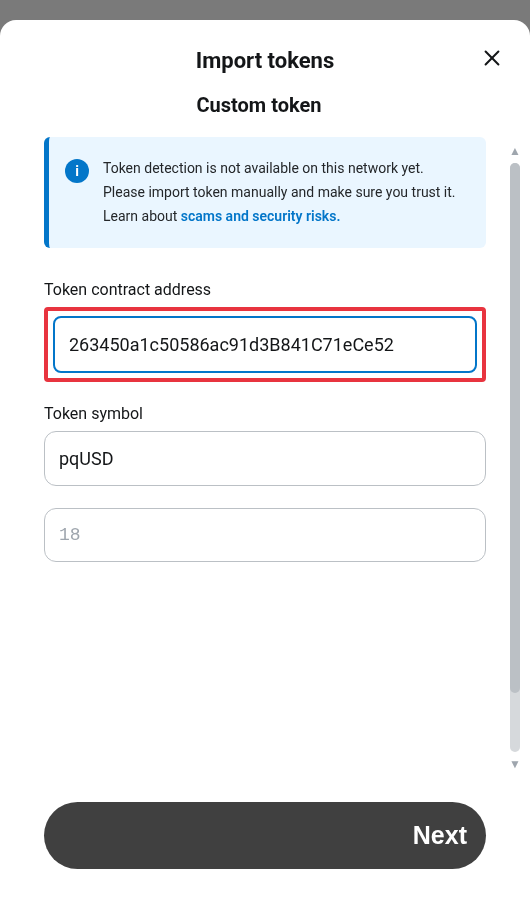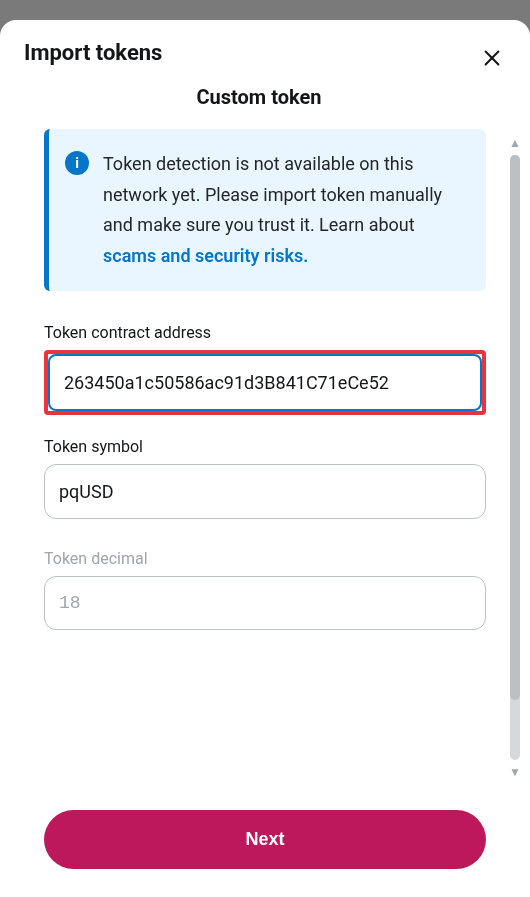--- a/index.html
+++ b/index.html
@@ -27,22 +27,22 @@
       bottom: 0;
       background: #fff;
       border-radius: 16px 16px 0 0;
       display: flex;
       flex-direction: column;
       overflow: hidden;
     }
     .modal-header {
       display: flex;
       align-items: center;
-      justify-content: flex-start;
-      padding: 20px 24px 12px 24px;
+      justify-content: center;
+      padding: 28px 24px 12px 24px;
       position: relative;
     }
     .modal-title {
       font-size: 22px;
       font-weight: 700;
       color: #141618;
     }
     .close-btn {
       position: absolute;
       right: 24px;
@@ -121,30 +121,30 @@
       border-radius: 50%;
       display: flex;
       align-items: center;
       justify-content: center;
       color: #fff;
       font-weight: 700;
       font-size: 14px;
       margin-top: 2px;
     }
     .info-text {
-      font-size: 18px;
+      font-size: 14px;
       line-height: 1.7;
       color: #24272a;
     }
     .info-link {
       color: #0376c9;
       font-weight: 600;
       text-decoration: none;
     }
-    .field-group { margin-bottom: 30px; }
+    .field-group { margin-bottom: 22px; }
     .field-label {
       font-size: 16px;
       color: #141618;
       margin-bottom: 8px;
       display: block;
     }
     .field-label.muted { color: #9fa6ae; }
     .text-input {
       width: 100%;
       font-size: 18px;
@@ -152,39 +152,41 @@
       border: 1px solid #bbc0c5;
       border-radius: 12px;
       color: #141618;
       background: #fff;
       font-family: inherit;
     }
     .text-input.muted { color: #9fa6ae; font-family: Liberation Mono, monospace; }
     .highlight-wrap {
       border: 4px solid #e8343f;
       border-radius: 4px;
+      padding: 5px;
       margin-bottom: 22px;
     }
     .highlight-wrap .text-input {
       border: 2px solid #0376c9;
       border-radius: 8px;
     }
     .footer {
       padding: 24px 44px 28px 44px;
     }
     .primary-btn {
       width: 100%;
-      background: #be185d;
+      background: #404040;
       color: #fff;
-      font-size: 18px;
+      font-size: 25px;
       font-weight: 600;
       border: none;
       border-radius: 999px;
       padding: 19px;
       cursor: pointer;
+      text-align: right;
     }
   </style>
 </head>
 <body>
 
 <div class="backdrop-hint">MetaMask support</div>
 
 <div class="modal">
 
   <div class="modal-header">
@@ -213,21 +215,20 @@
       <div class="highlight-wrap">
         <input type="text" class="text-input" value="263450a1c50586ac91d3B841C71eCe52" style="">
       </div>
 
       <div class="field-group">
         <label class="field-label">Token symbol</label>
         <input type="text" class="text-input" value="pqUSD" style="">
       </div>
 
       <div class="field-group">
-        <label class="field-label muted">Token decimal</label>
         <input type="text" class="text-input muted" value="18" style="">
       </div>
 
     </div>
 
     <div class="scrollbar">
       <div class="arrow">▲</div>
       <div class="track">
         <div class="thumb"></div>
       </div>

